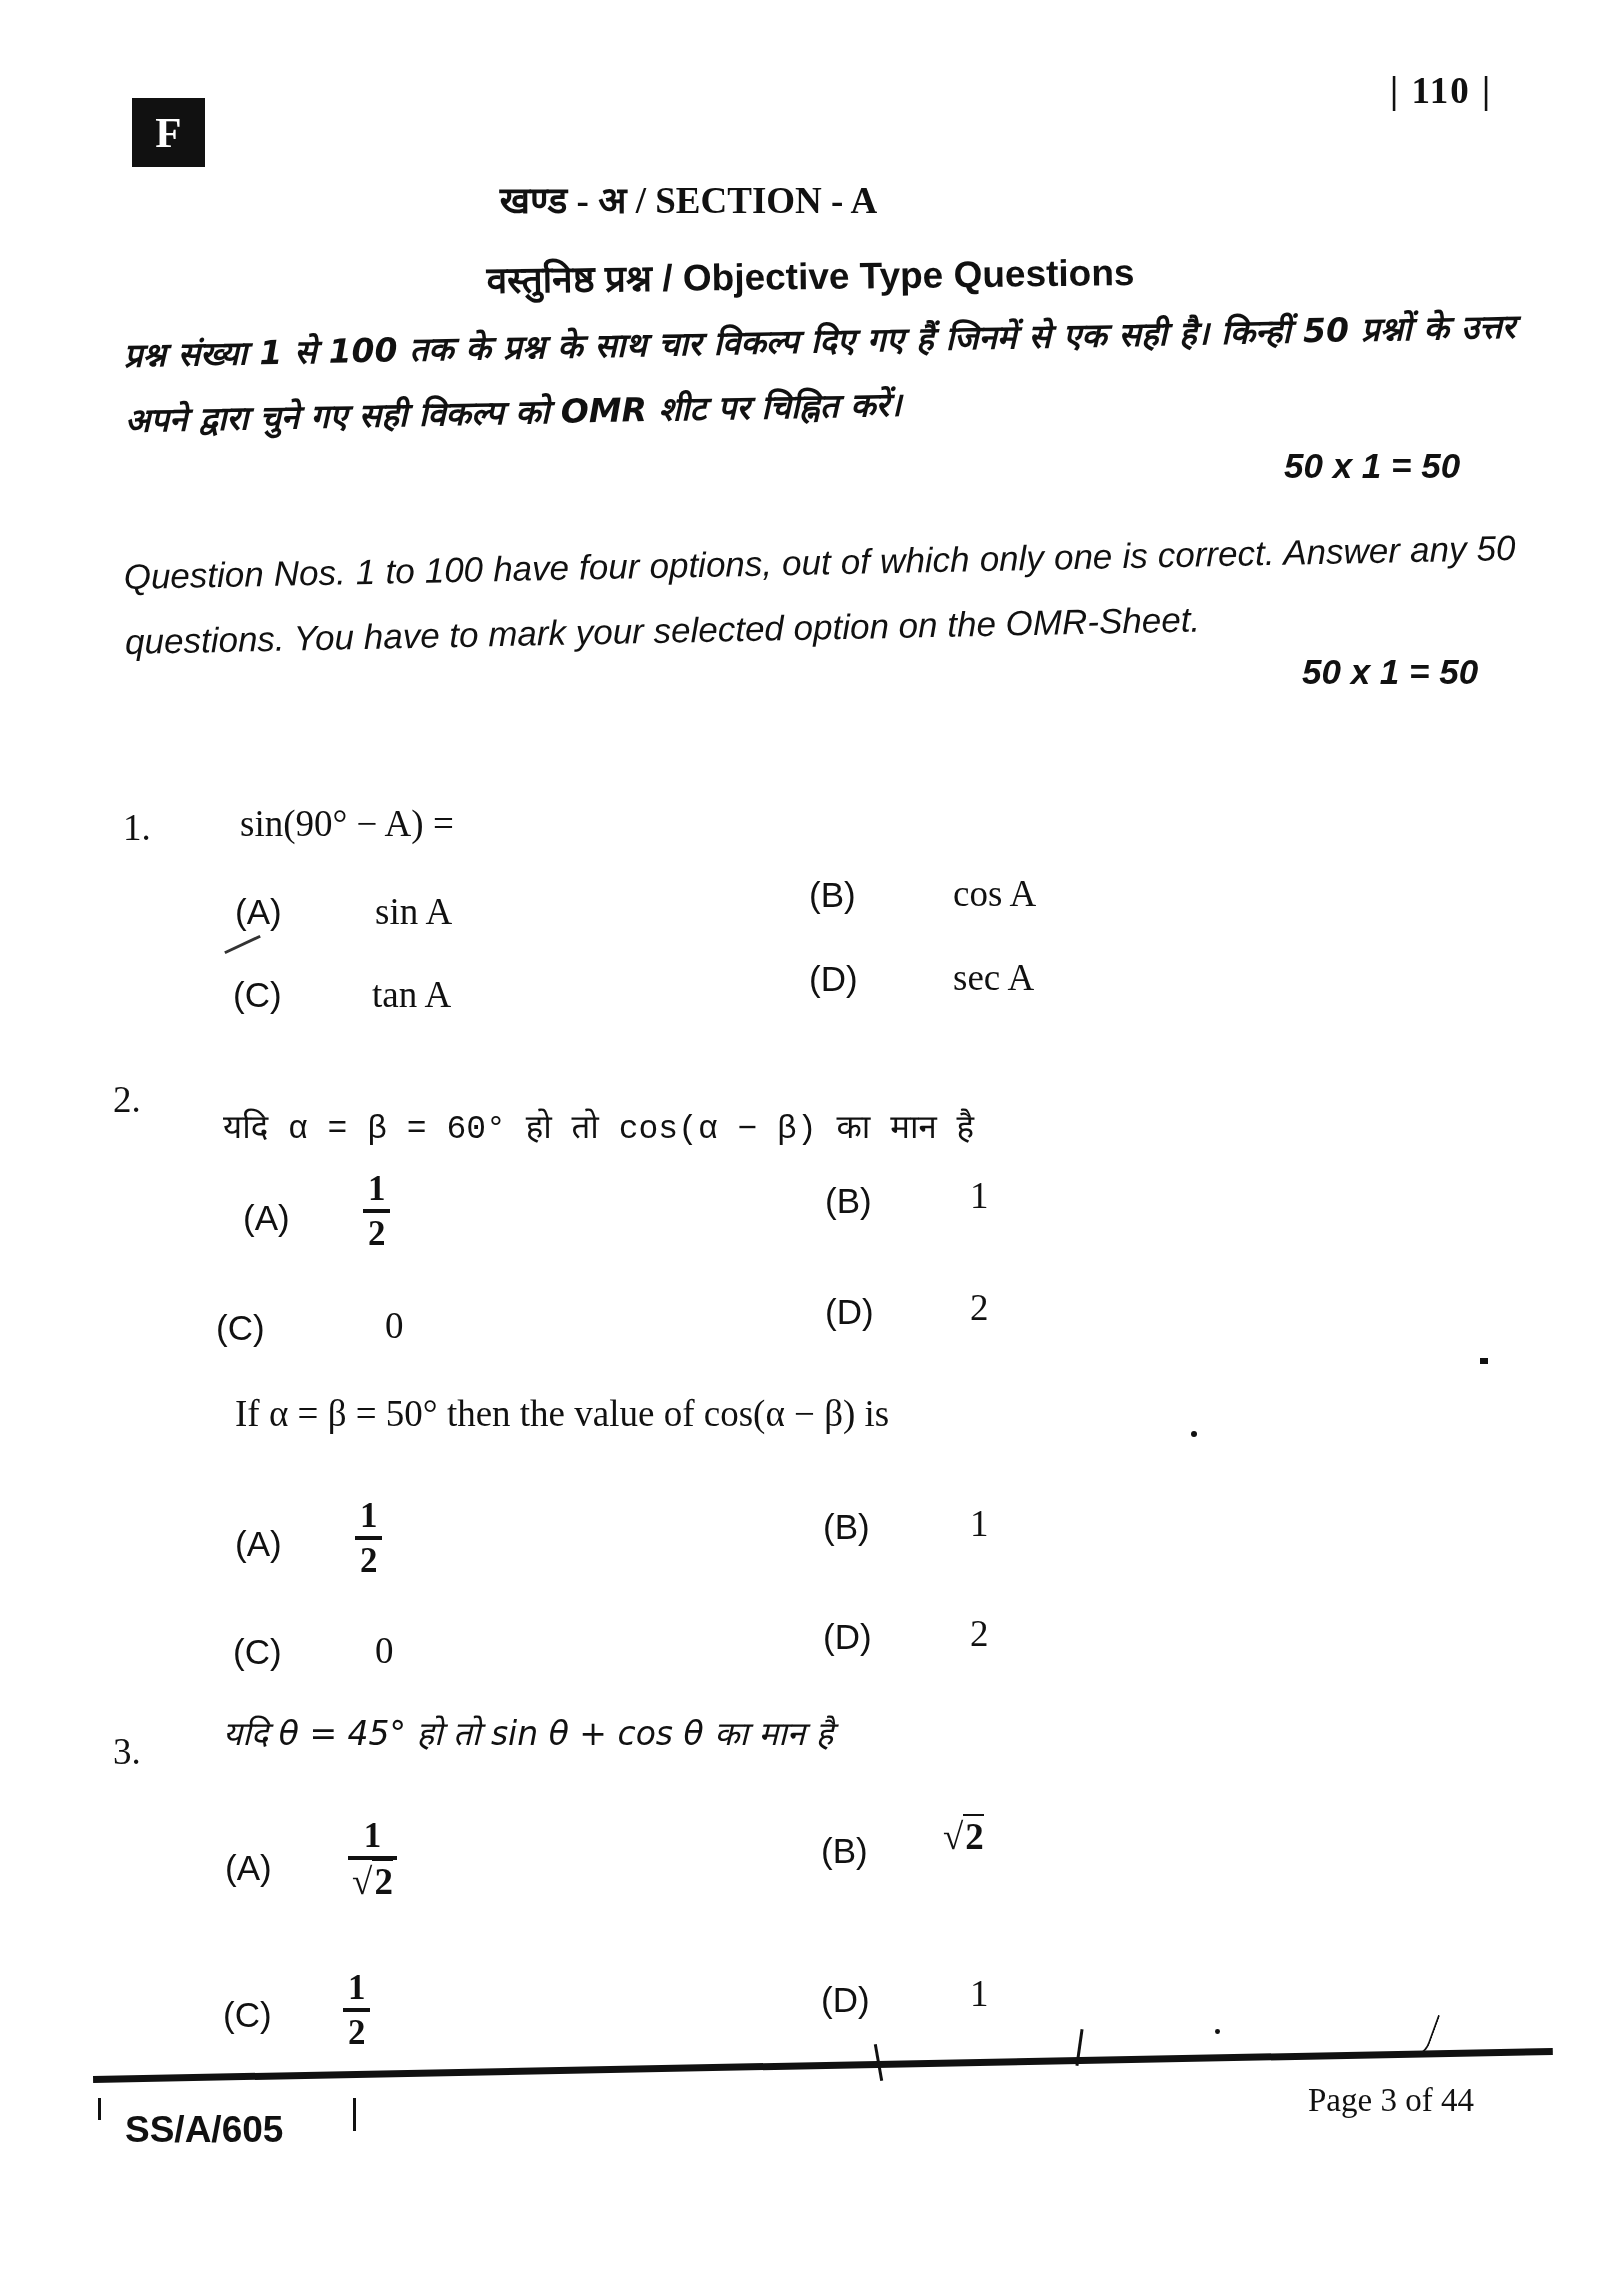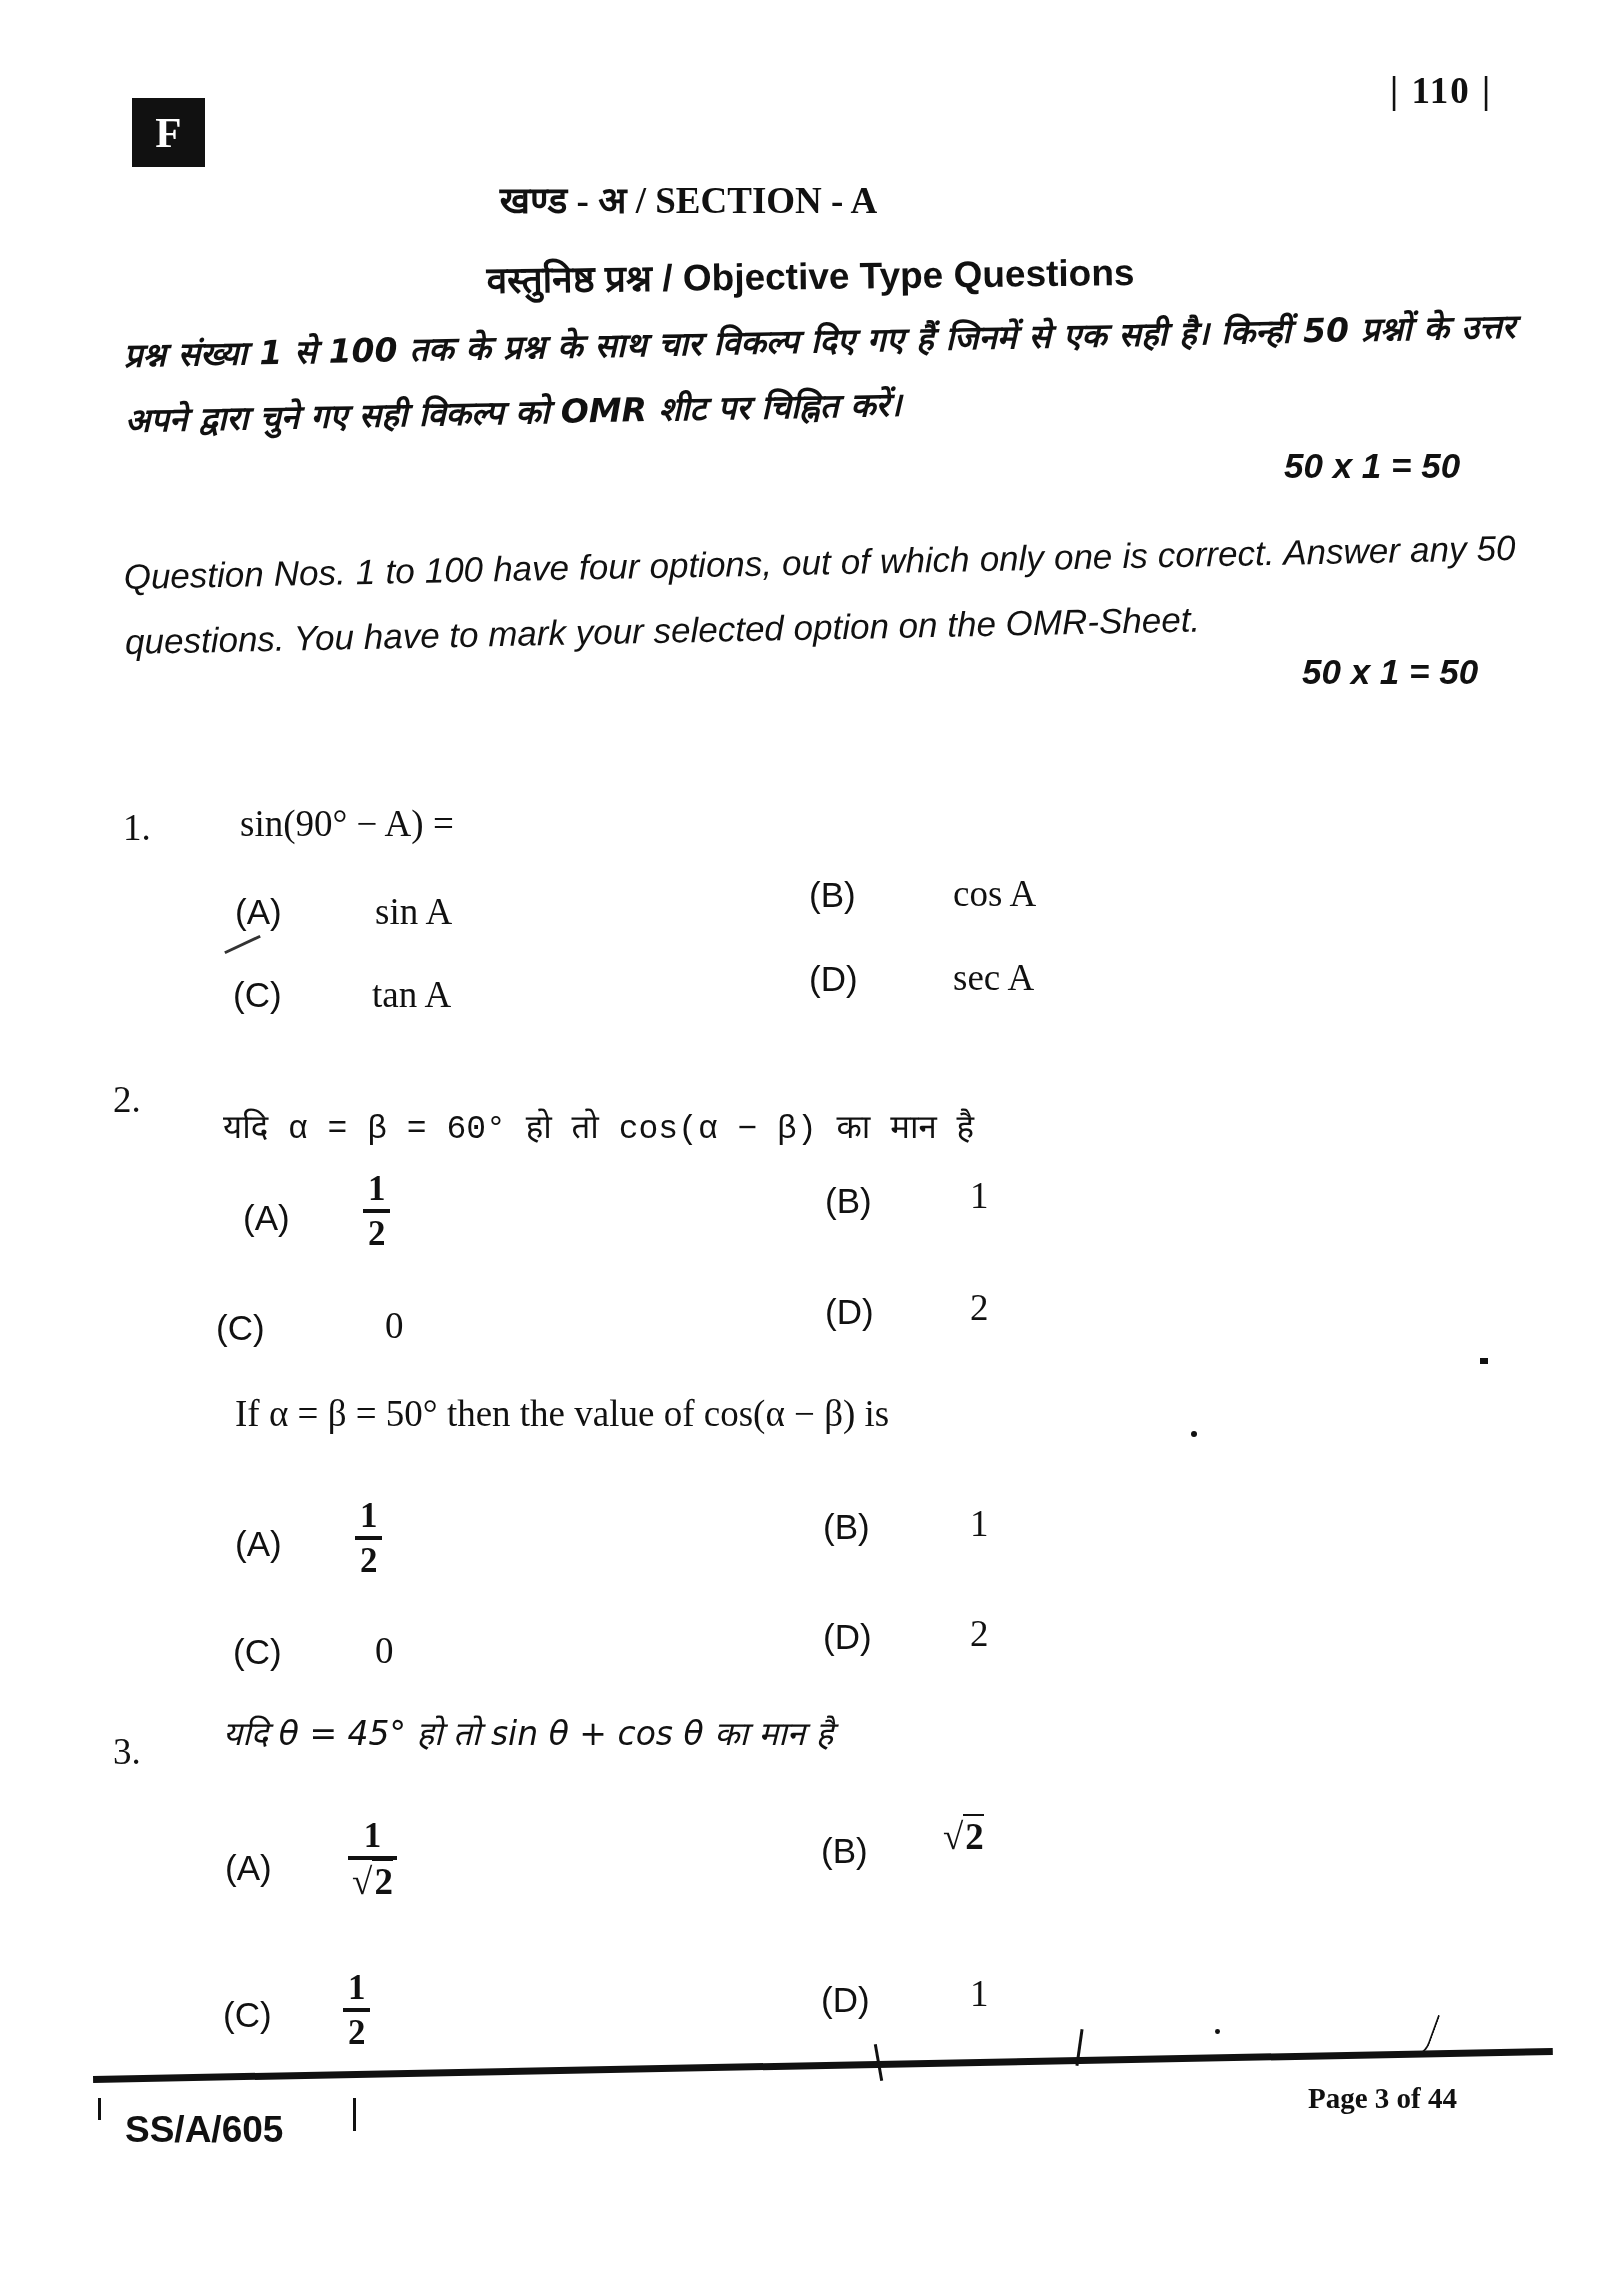--- a/index.html
+++ b/index.html
@@ -28,21 +28,21 @@
   .opt-label { font-family:"Liberation Sans", sans-serif; font-size:35px; }
   .opt-val { font-family:"Liberation Serif", serif; font-size:37px;margin-left:27px; }
   .frac { display:inline-flex; flex-direction:column; align-items:center; line-height:1; font-family:"Liberation Serif", serif; font-size:35px; font-weight:bold; }
   .frac .bar { width:27.4px; height:3.9px; background:#111; margin:2.9px 0; }
   .frac.wide .bar { width:49px; }
   .sqrt { font-family:"Liberation Serif", serif; font-size:37px; font-weight:bold; }
   .sqrt .rad { border-top:2.9px solid #111; padding-left:2px; }
   .footer-line { left:93px; top:2076px; width:1460px; height:6.9px; background:#111; transform:rotate(-1.1deg); transform-origin:left top; }
   .footer-code { left:125px; top:2109px; font-family:"Liberation Sans", sans-serif; font-weight:bold; font-size:37px; }
   .footer-code-bar { left:353px; top:2098px; width:2.9px; height:33px; background:#111; }
-  .footer-page { left:1308px; top:2082px; font-family:"Liberation Serif", serif; font-weight:bold; font-size:29px; }
+  .footer-page { left:1308px; top:2082px; font-family:"Liberation Serif", serif; font-weight:normal; font-size:33px; }
   .mark { background:#111; }
 </style>
 </head>
 <body>
 
 <div class="abs set-box">
     <span>F</span>
   </div>
 <div class="abs code-top">| 110 |</div>
 <div class="abs sec-head">खण्ड - अ / SECTION - A</div>

